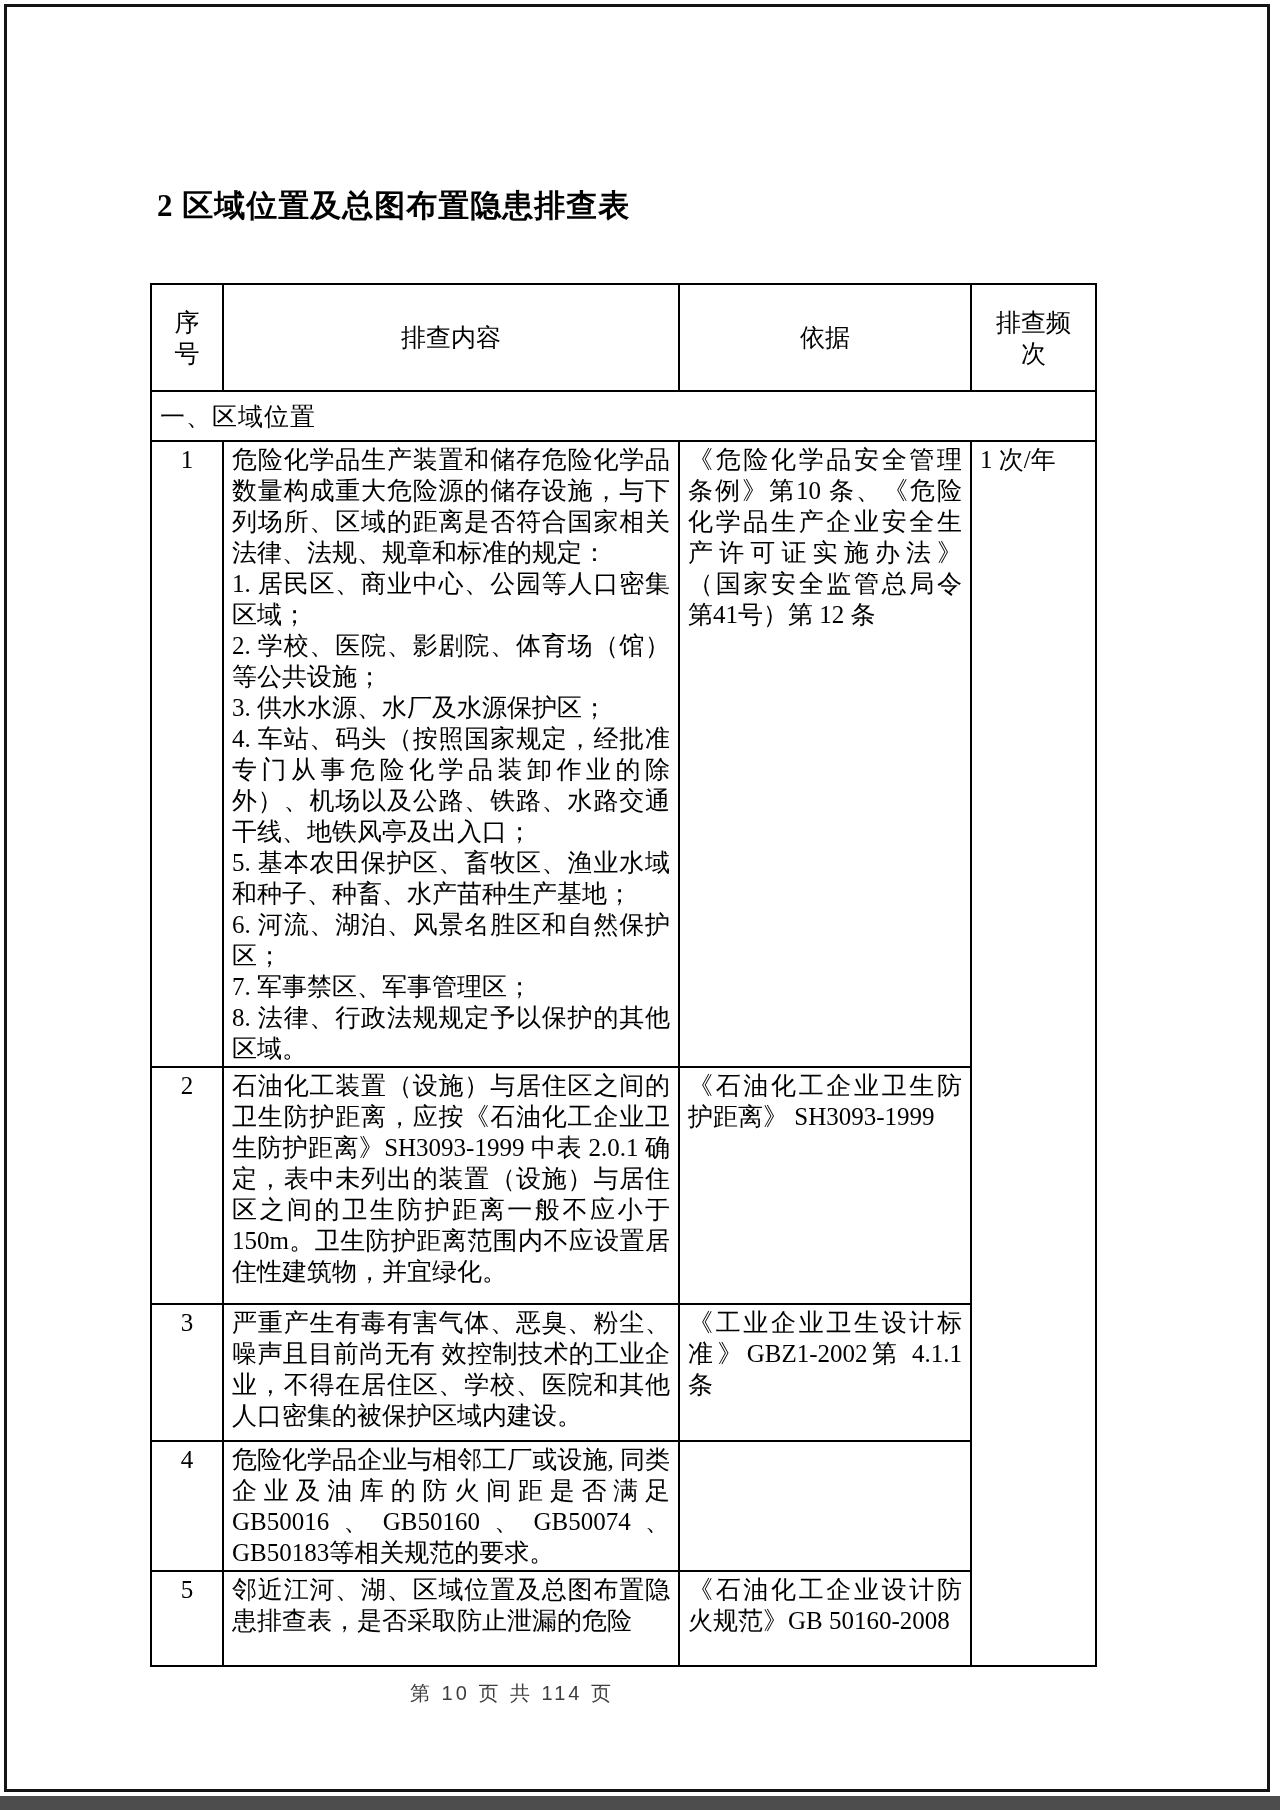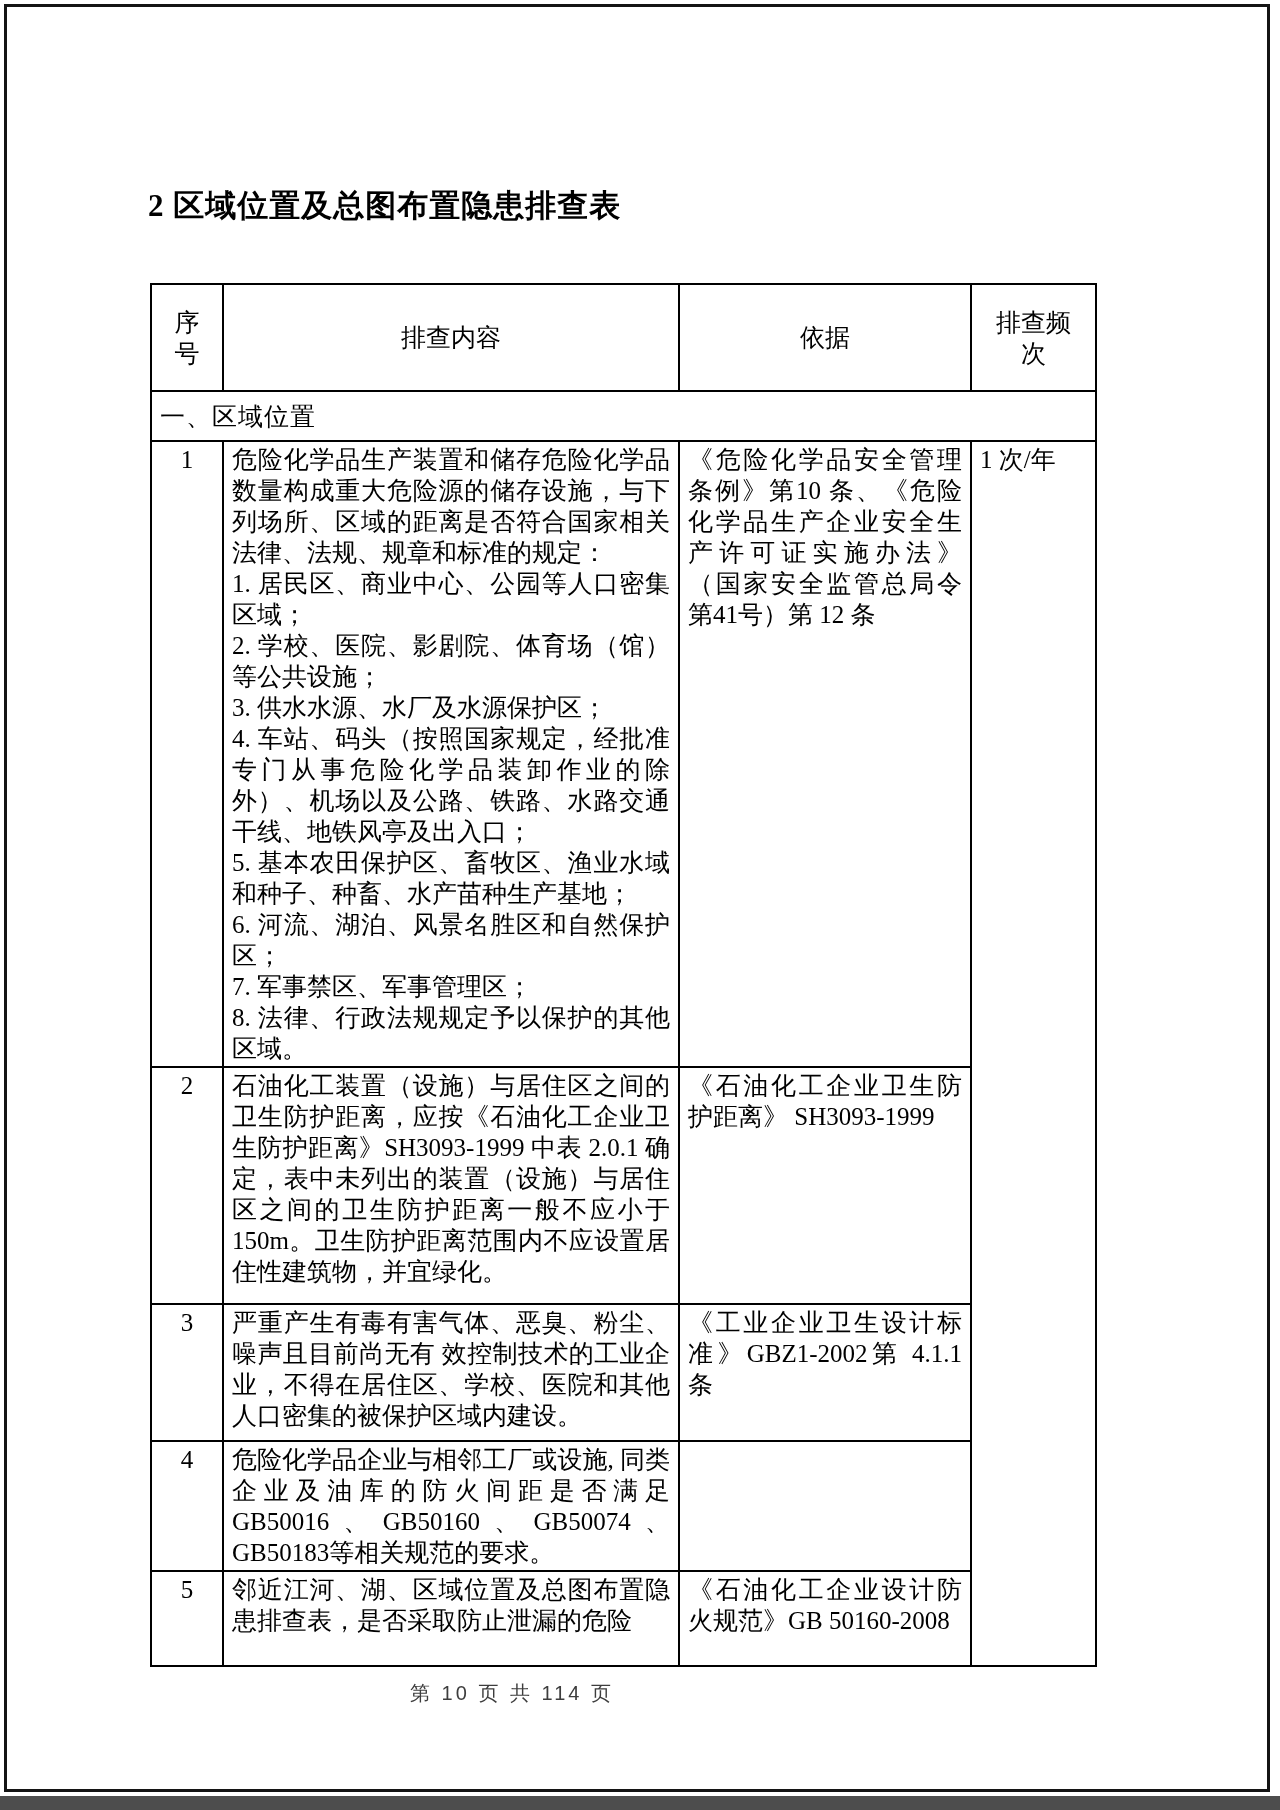--- a/index.html
+++ b/index.html
@@ -9,21 +9,21 @@
     color:#000;overflow:hidden;
   }
   .page-frame{
     position:absolute;left:4px;top:4px;width:1266px;height:1788px;
     border:3px solid #141414;box-sizing:border-box;background:#fff;
   }
   .bottom-strip{
     position:absolute;left:0;bottom:0;width:1280px;height:14px;background:#4d4d4d;
   }
   .doc-title{
-    position:absolute;left:148px;top:185px;
+    position:absolute;left:157px;top:185px;
     font-size:31px;font-weight:bold;letter-spacing:1px;white-space:nowrap;
   }
   table.inspection{
     position:absolute;left:150px;top:283px;width:945px;
     border-collapse:collapse;table-layout:fixed;
   }
   table.inspection th,table.inspection td{
     border:2px solid #000;box-sizing:border-box;
     font-size:25px;line-height:31px;font-weight:normal;
     padding:2px 8px;vertical-align:top;overflow:hidden;

